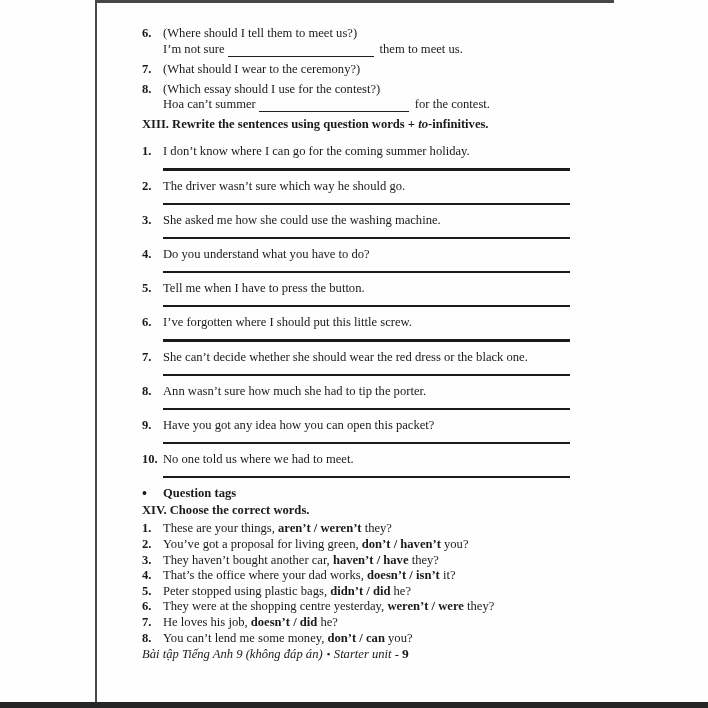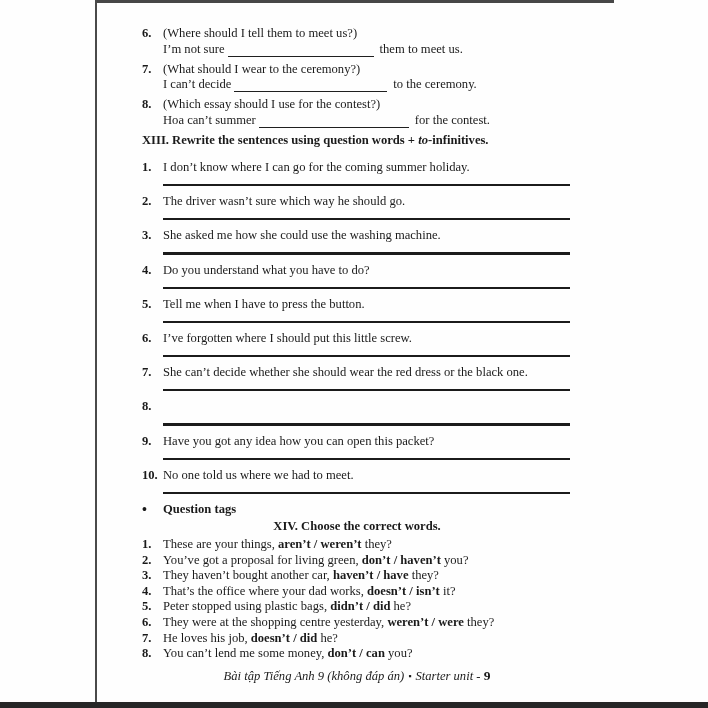--- a/index.html
+++ b/index.html
@@ -32,26 +32,26 @@
   
   .heading13 { font-weight: bold; line-height: 15px; margin: 3px 0 12px 0; white-space: nowrap; }
   .heading13 .em { font-style: italic; }
   .ex13-item { margin-bottom: 8px; }
   .ex13-item .row { line-height: 15px; }
   .answer-line { height: 2.2px; background: #1b1b1b; margin: 9px 0 0 21px; width: 407px; }
 
   
   .bullet-heading { display: flex; font-weight: bold; line-height: 15px; margin: 5px 0 2px 0; }
   .bullet-heading .bullet { flex: none; width: 21px; font-size: 14px; }
-  .heading14 { font-weight: bold; line-height: 15px; margin: 0 0 3px 0; text-align: center; }
+  .heading14 { font-weight: bold; line-height: 15px; margin: 0 0 3px 0; }
   .ex14-item { display: flex; line-height: 15.6px; }
   .ex14-item b { font-weight: bold; margin-top: 33px; }
 
   
-  .footer { margin-top: 6px; text-align: center; font-size: 12.6px; line-height: 15px; white-space: nowrap; padding-right: 0; }
+  .footer { text-align: left; font-size: 12.6px; line-height: 15px; white-space: nowrap; padding-right: 0; }
   .footer .it { font-style: italic; }
   .footer .sep { display: inline-block; font-style: normal; font-size: 9px; vertical-align: 1px; margin: 0 4px; }
   .footer .pagenum { font-weight: bold; font-style: normal; font-size: 13.5px; }
 </style>
 </head>
 <body>
 
 <div class="page">
   <div class="top-edge"></div>
   <div class="spine-line"></div>
@@ -63,21 +63,20 @@
       <span class="num">6.</span>
       <div class="ex12-body">
         <div class="txt">(Where should I tell them to meet us?)</div>
         <div class="txt"><span>I’m not sure</span><span class="blank" style="width:146px"></span><span>them to meet us.</span></div>
       </div>
     </div>
     <div class="ex12-item">
       <span class="num">7.</span>
       <div class="ex12-body">
         <div class="txt">(What should I wear to the ceremony?)</div>
-        <div class="txt"><span>I can’t decide</span><span class="blank" style="width:153px"></span><span>to the ceremony.</span></div>
       </div>
     </div>
     <div class="ex12-item">
       <span class="num">8.</span>
       <div class="ex12-body">
         <div class="txt">(Which essay should I use for the contest?)</div>
         <div class="txt"><span>Hoa can’t summer</span><span class="blank" style="width:150px"></span><span>for the contest.</span></div>
       </div>
     </div>
 
@@ -128,20 +127,21 @@
     <div class="ex13-item">
       <div class="row item-row">
           <span class="num">7.</span>
           <span class="txt">She can’t decide whether she should wear the red dress or the black one.</span>
         </div>
       <div class="answer-line"></div>
     </div>
     <div class="ex13-item">
       <div class="row item-row">
           <span class="num">8.</span>
+          <span class="txt">Ann wasn’t sure how much she had to tip the porter.</span>
         </div>
       <div class="answer-line"></div>
     </div>
     <div class="ex13-item">
       <div class="row item-row">
           <span class="num">9.</span>
           <span class="txt">Have you got any idea how you can open this packet?</span>
         </div>
       <div class="answer-line"></div>
     </div>

